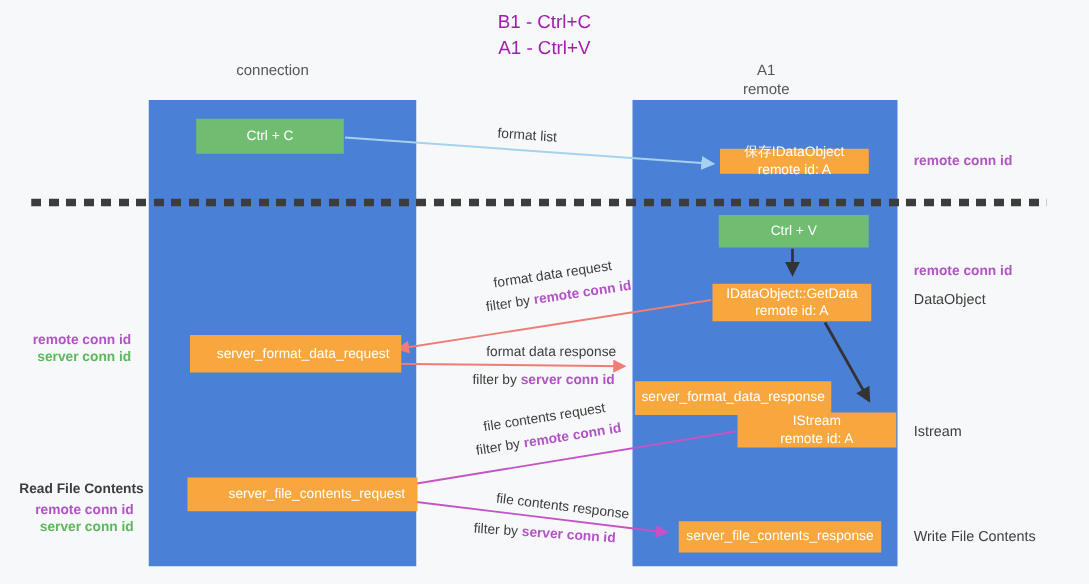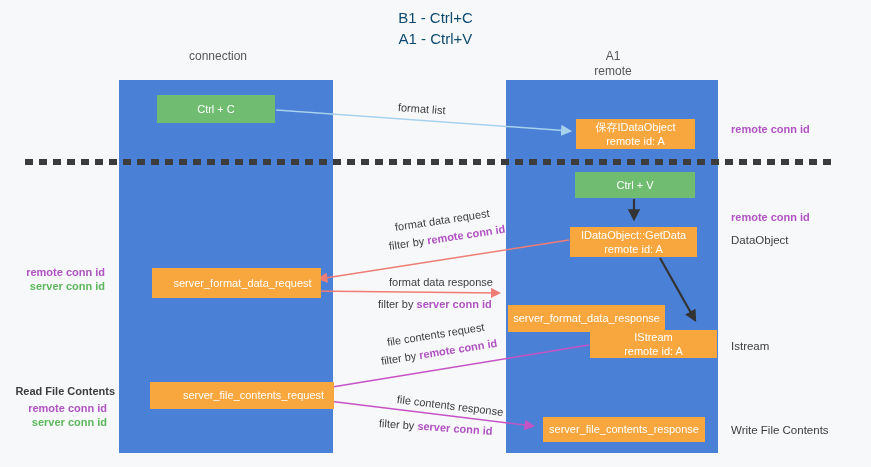--- a/index.html
+++ b/index.html
@@ -1,19 +1,19 @@
 <!DOCTYPE html>
 <html><head>
 <meta charset="utf-8">
 <style>
   html,body{margin:0;padding:0;background:#f7f8f9;}
   .canvas{position:relative;width:871px;height:467px;background:#f7f8f9;
           font-family:"Liberation Sans",sans-serif;overflow:hidden;}
   .title{position:absolute;left:0;top:7px;width:100%;text-align:center;
-         font-size:15px;line-height:1.4;color:#0c4a6e;}
+         font-size:15px;line-height:1.4;color:#a21caf;}
   .colhead{position:absolute;top:49px;width:120px;text-align:center;
            font-size:12px;line-height:1.25;color:#565656;}
   .col{position:absolute;top:80px;height:373px;background:#4a80d5;}
   .dash{position:absolute;left:25px;top:159px;width:812px;height:6px;
         background:repeating-linear-gradient(90deg,#3c3c3c 0,#3c3c3c 8px,transparent 8px,transparent 14px);}
   svg.arrows{position:absolute;left:0;top:0;pointer-events:none;}
   .s-blue{stroke:#a6d2ee;stroke-width:1.6;}
   .s-salmon{stroke:#ef7d76;stroke-width:1.5;}
   .s-magenta{stroke:#c653c6;stroke-width:1.5;}
   .s-black{stroke:#333;stroke-width:2.2;}
@@ -71,21 +71,21 @@
     <line class="s-salmon" x1="311" y1="291" x2="499" y2="293" marker-end="url(#ah-salmon)"></line>
     <line class="s-black" x1="660" y1="258" x2="695" y2="320" marker-end="url(#ah-black)"></line>
     <line class="s-magenta" x1="589" y1="345" x2="320" y2="389" marker-end="url(#ah-magenta)"></line>
     <line class="s-magenta" x1="312" y1="399" x2="533" y2="426" marker-end="url(#ah-magenta)"></line>
   </svg>
 
   <div class="box green" style="left:157px;top:95px;width:118px;height:28px;">
     <div>Ctrl + C</div>
   </div>
 
-  <div class="box orange" style="left:576px;top:119px;width:119px;height:30px;">
+  <div class="box orange" style="left:576px;top:119px;width:119px;height:20px;">
     <div>保存IDataObject</div>
     <div>remote id: A</div>
   </div>
 
   <div class="box green" style="left:575px;top:172px;width:120px;height:26px;">
     <div>Ctrl + V</div>
   </div>
 
   <div class="box orange" style="left:570px;top:227px;width:127px;height:30px;">
     <div>IDataObject::GetData</div>

